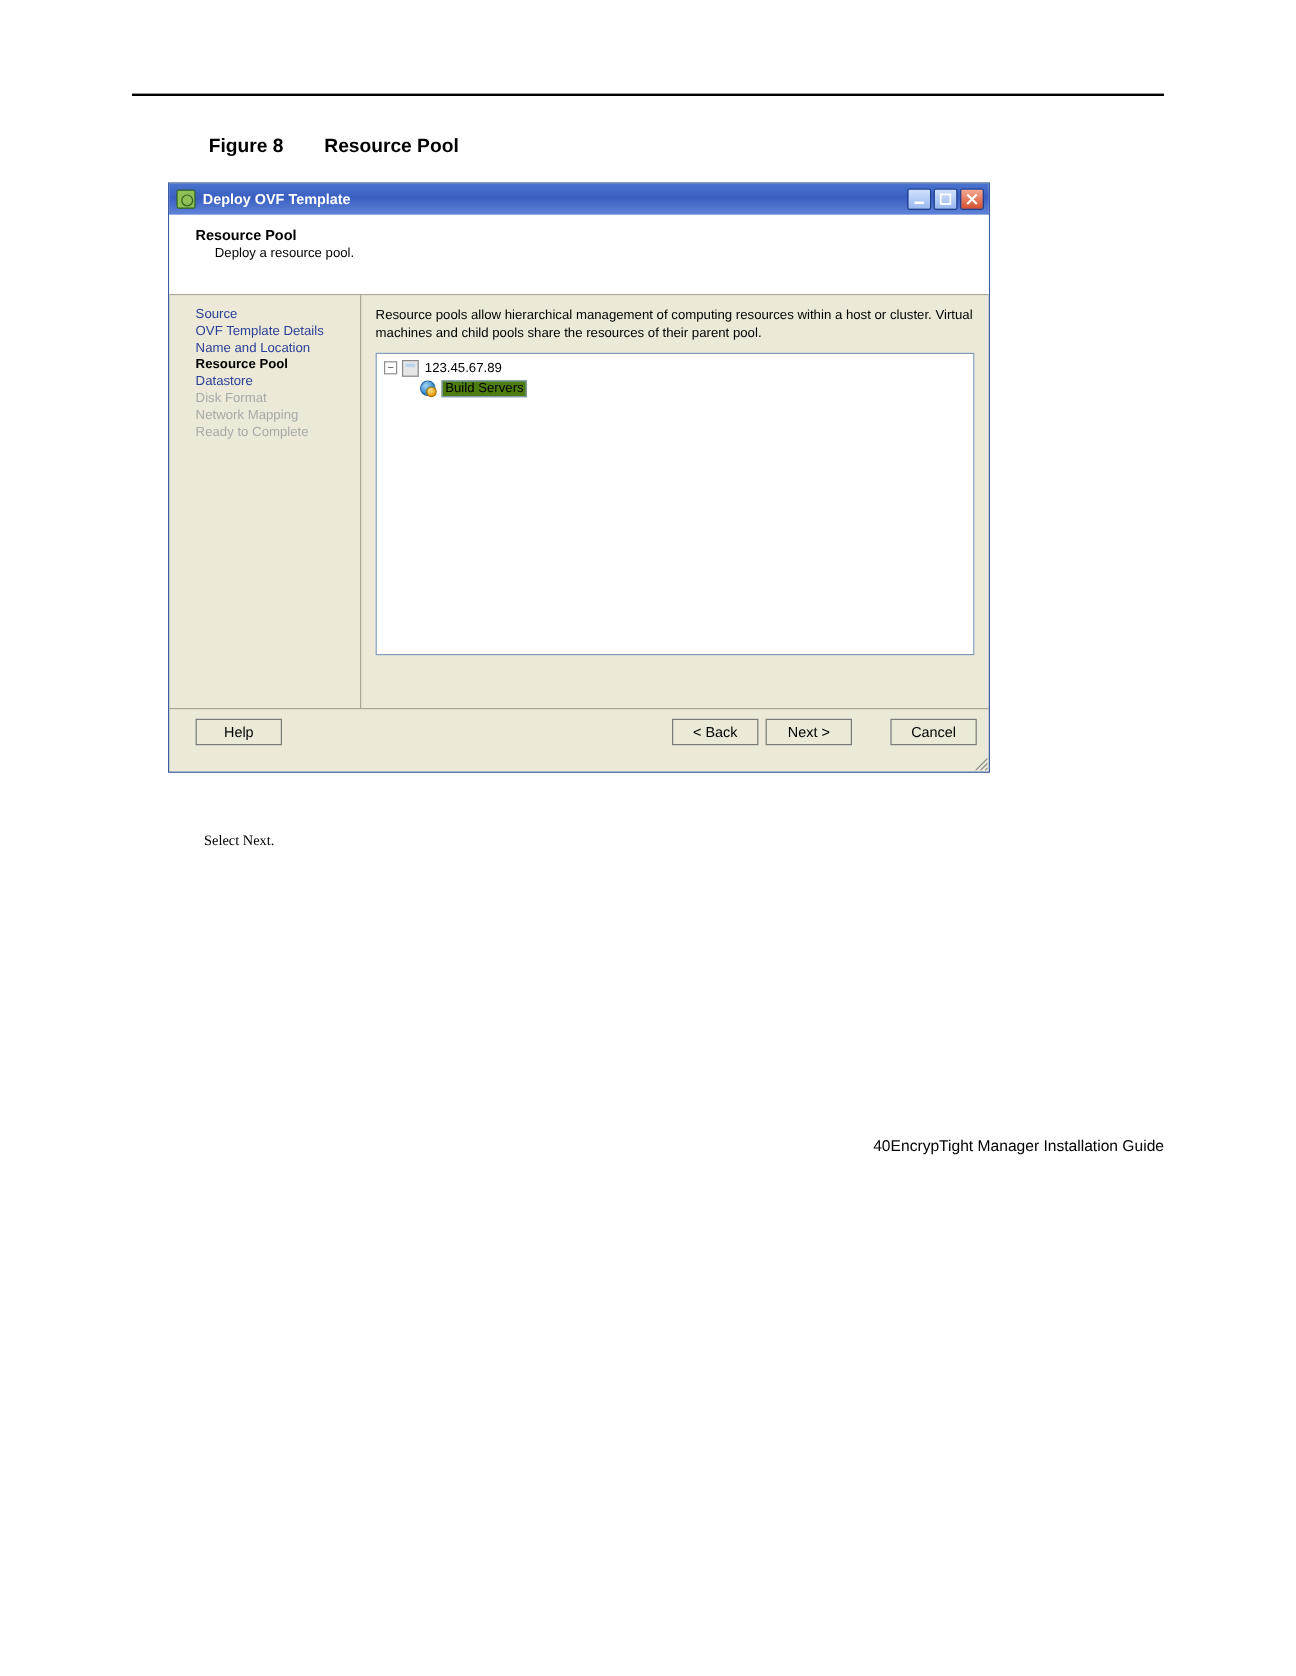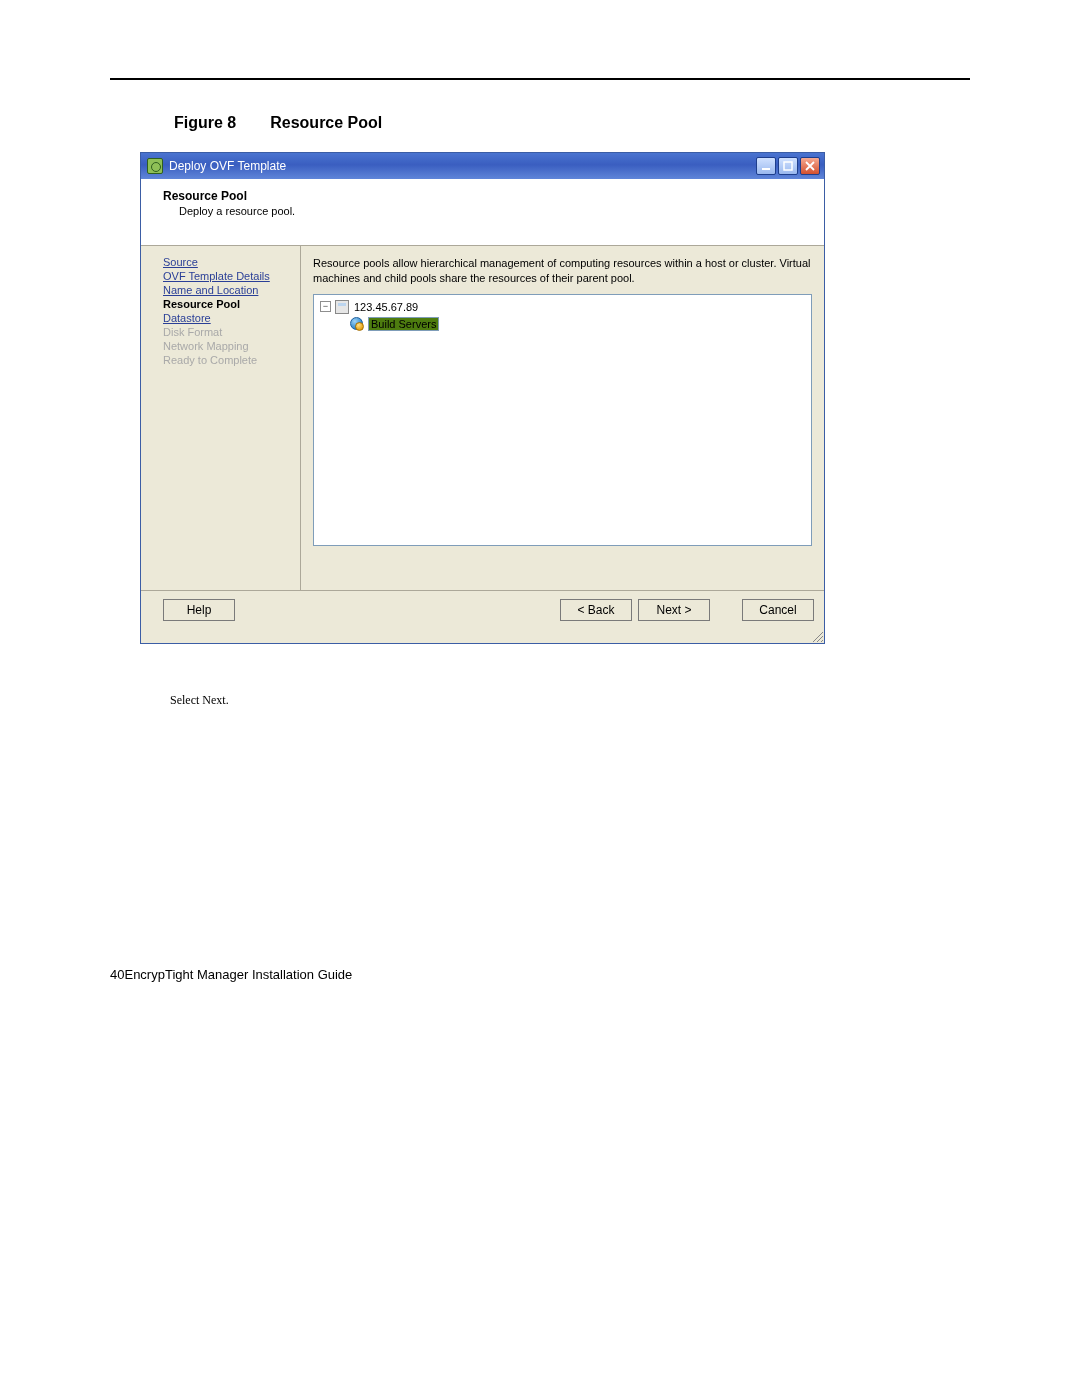--- a/index.html
+++ b/index.html
@@ -36,21 +36,21 @@
     font-size: 11px;
     color: #000;
   }
   .titlebar {
     height: 26px;
     background: linear-gradient(to bottom, #4a74d0 0%, #3a5ec0 45%, #5f85d9 100%);
     display: flex;
     align-items: center;
     padding: 0 4px 0 6px;
     color: #fff;
-    font-weight: normal;
+    font-weight: bold;
     font-size: 12px;
   }
   .titlebar .app-icon {
     width: 16px; height: 16px;
     background: #8fc057;
     border: 1px solid #2f5f1f;
     border-radius: 2px;
     margin-right: 6px;
     position: relative;
   }
@@ -83,21 +83,20 @@
     min-height: 344px;
   }
   .wiz-nav {
     width: 160px;
     padding: 10px 6px 10px 22px;
     border-right: 1px solid #aca899;
   }
   .wiz-nav a {
     display: block;
     color: #2a3f97;
-    text-decoration: underline;
     margin-bottom: 2px;
     cursor: pointer;
   }
   .wiz-nav .current {
     display: block;
     color: #000;
     font-weight: bold;
     text-decoration: none;
     margin-bottom: 2px;
   }
@@ -194,23 +193,23 @@
     font-family: "Times New Roman", Times, serif;
     font-size: 12px;
     margin: 48px 0 0 60px;
     width: 800px;
     line-height: 1.35;
   }
   .body-text p { margin: 0 0 14px 0; text-align: justify; }
   .page-footer {
     position: absolute;
     left: 110px; right: 110px;
-    bottom: 198px;
-    display: flex;
-    justify-content: flex-start;
+    bottom: 218px;
+    display: flex;
+    justify-content: flex-end;
     font-size: 13px;
     font-family: Arial, Helvetica, sans-serif;
   }
 </style>
 </head>
 <body>
 
 <div class="page">
   <div class="top-rule"></div>
 

